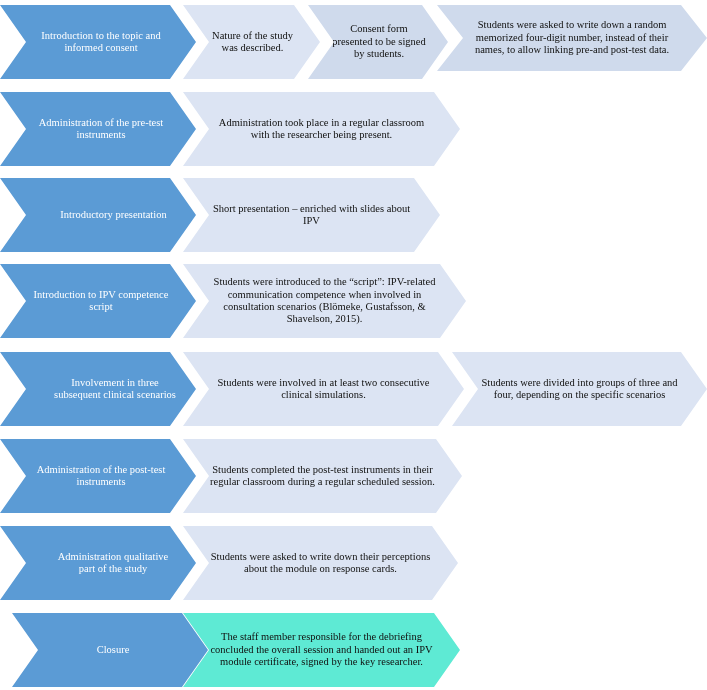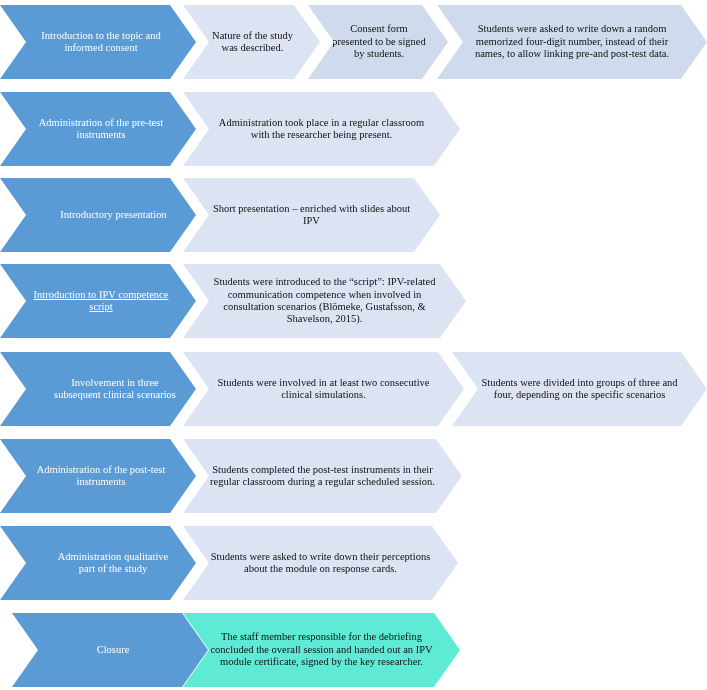--- a/index.html
+++ b/index.html
@@ -72,42 +72,42 @@
     <div class="flow-row" style="top: 5px; height: 74px;">
       <div class="chevron chev-lead" style="left: 0px; width: 196px; height: 74px; background: rgb(91, 155, 213);">
         <span class="chev-label">Introduction to the topic and informed consent</span>
       </div>
       <div class="chevron chev-step" style="left: 183px; width: 137px; height: 74px; background: rgb(220, 228, 243);">
         <span class="chev-label">Nature of the study was described.</span>
       </div>
       <div class="chevron chev-step" style="left: 308px; width: 140px; height: 74px; background: rgb(207, 218, 236);">
         <span class="chev-label">Consent form presented to be signed by students.</span>
       </div>
-      <div class="chevron chev-step wide-text" style="left: 437px; width: 270px; height: 74px; background: rgb(207, 218, 236);">
+      <div class="chevron chev-step wide-text" style="left: 437px; width: 270px; height: 66px; background: rgb(207, 218, 236);">
         <span class="chev-label">Students were asked to write down a random memorized four-digit number, instead of their names, to allow linking pre-and post-test data.</span>
       </div>
     </div>
     <div class="flow-row" style="top: 92px; height: 74px; padding-left: 24px;">
       <div class="chevron chev-lead" style="left: 0px; width: 196px; height: 74px; background: rgb(91, 155, 213);">
         <span class="chev-label">Administration of the pre-test instruments</span>
       </div>
       <div class="chevron chev-step wide-text" style="left: 183px; width: 277px; height: 74px; background: rgb(220, 228, 243);">
         <span class="chev-label">Administration took place in a regular classroom with the researcher being present.</span>
       </div>
     </div>
     <div class="flow-row" style="top: 178px; height: 74px;">
       <div class="chevron chev-lead" style="left: 0px; width: 196px; height: 74px; background: rgb(91, 155, 213); padding-left: 25px;">
         <span class="chev-label">Introductory presentation</span>
       </div>
       <div class="chevron chev-step wide-text" style="left: 183px; width: 257px; height: 74px; background: rgb(220, 228, 243);">
         <span class="chev-label">Short presentation – enriched with slides about IPV</span>
       </div>
     </div>
     <div class="flow-row" style="top: 264px; height: 74px;">
-      <div class="chevron chev-lead" style="left: 0px; width: 196px; height: 74px; background: rgb(91, 155, 213); text-decoration: underline;">
+      <div class="chevron chev-lead" style="left: 0px; width: 196px; height: 74px; background: rgb(91, 155, 213);">
         <span class="chev-label">Introduction to IPV competence script</span>
       </div>
       <div class="chevron chev-step wide-text" style="left: 183px; width: 283px; height: 74px; background: rgb(220, 228, 243);">
         <span class="chev-label">Students were introduced to the “script”: IPV-related communication competence when involved in consultation scenarios (Blömeke, Gustafsson, &amp; Shavelson, 2015).</span>
       </div>
     </div>
     <div class="flow-row" style="top: 352px; height: 74px;">
       <div class="chevron chev-lead" style="left: 0px; width: 196px; height: 74px; background: rgb(91, 155, 213); padding-left: 28px;">
         <span class="chev-label">Involvement in three subsequent clinical scenarios</span>
       </div>

